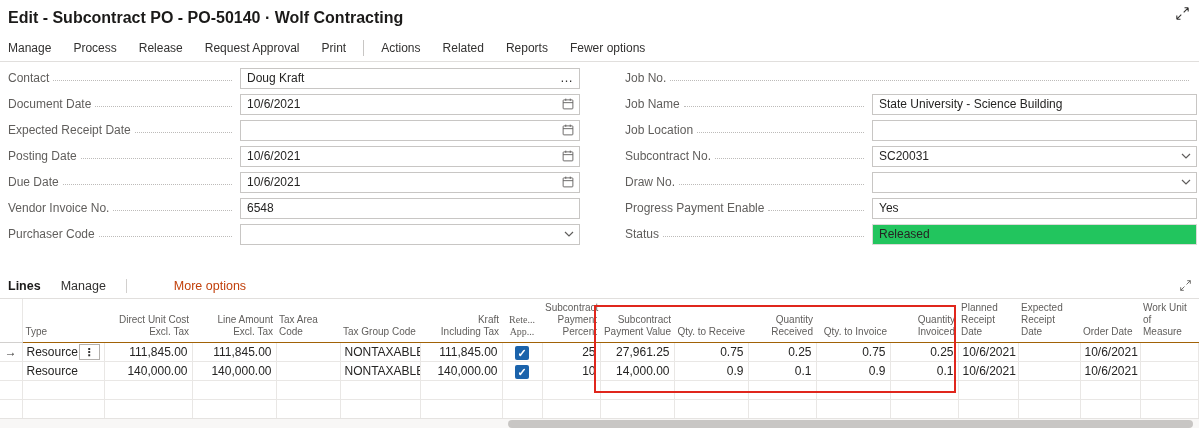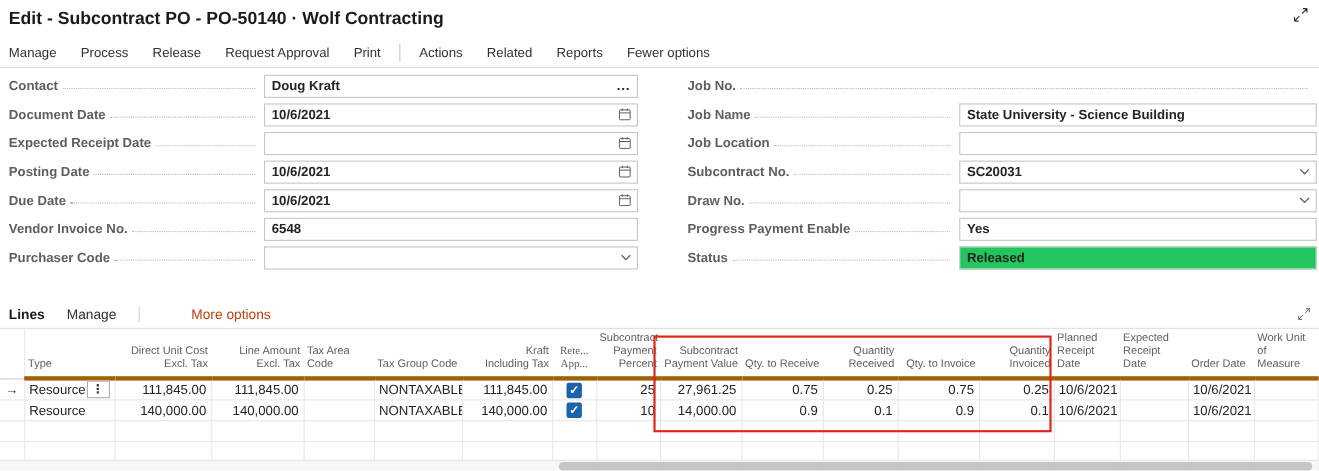--- a/index.html
+++ b/index.html
@@ -10,42 +10,42 @@
   .titlebar { display:flex; align-items:flex-start; justify-content:space-between; padding:9px 10px 2px 8px; height:34px; }
   .titlebar h1 { font-size:16px; font-weight:bold; color:#1b1a19; letter-spacing:0; }
   .expand-icon { cursor:pointer; margin-top:-2px; }
 
   .menubar { display:flex; align-items:center; height:28px; padding:0 8px; border-bottom:1px solid #e1dfdd; }
   .menu-group { display:flex; align-items:center; }
   .menu-item { padding:4px 11px; font-size:12px; color:#323130; cursor:pointer; white-space:nowrap; }
   #menu-group1 .menu-item:first-child { padding-left:0; }
   .menu-divider { width:1px; height:16px; background:#c8c6c4; margin:0 6px; }
 
-  .form-grid { display:grid; grid-template-columns:1fr 1fr; column-gap:45px; padding:3px 2px 0 8px;font-weight:bold; }
+  .form-grid { display:grid; grid-template-columns:1fr 1fr; column-gap:45px; padding:3px 2px 0 8px; }
   .field-row { display:flex; align-items:center; height:26px; }
   .field-label { color:#605e5c; font-size:12px; white-space:nowrap; flex:none; padding-right:4px; }
   .leader { flex:1; min-width:8px; border-bottom:1px dotted #bdbbb9; height:1px; margin-right:8px; transform:translateY(2px); }
   .field-box { flex:none; width:340px; height:21px; border:1px solid #c8c6c4; display:flex; align-items:center; padding:0 5px 0 6px; background:#fff; }
   .form-col-right .field-box { width:325px; }
   .field-box.readonly { background:#22c55e; border-color:#dcdad8; }
   .field-value { flex:1; overflow:hidden; white-space:nowrap; font-size:12px; color:#252423; }
   .field-control { flex:none; display:flex; align-items:center; color:#605e5c; cursor:pointer; padding-left:4px; }
   .field-control.ellipsis { font-size:13px; line-height:10px; color:#323130; letter-spacing:1px; }
 
   .lines-section { margin-top:26px; position:relative; }
   .lines-tabs { display:flex; align-items:center; height:26px; padding:0 8px; border-bottom:1px solid #e1dfdd; }
   .tab { font-size:12.5px; margin-right:20px; cursor:pointer; color:#323130; }
   .tab.active { font-weight:bold; color:#1b1a19; }
   .tab.muted { color:#c2410c;padding-left:27px; }
   .tab-divider { width:1px; height:14px; background:#d2d0ce; margin-right:20px; }
   .lines-expand { margin-left:auto; cursor:pointer; display:flex; align-items:center; }
 
   .table-wrap { position:relative; }
   table { border-collapse:collapse; table-layout:fixed; width:1198px; }
-  th { font-weight:normal; font-size:10px; color:#605e5c; vertical-align:bottom; padding:3px 3px 4px 3px; white-space:pre-line; line-height:12px; border-bottom:4px solid #a16207; overflow:hidden; cursor:pointer; }
+  th { font-weight:normal; font-size:10px; color:#605e5c; vertical-align:bottom; padding:3px 3px 4px 3px; white-space:pre-line; line-height:12px; border-bottom:1px solid #a16207; overflow:hidden; cursor:pointer; }
   td { font-size:12px; height:19px; padding:0 4px; border-right:1px solid #e9e7e5; border-bottom:1px solid #e9e7e5; white-space:nowrap; overflow:hidden; background:#fff; }
   td.gutter, th.gutter { border-right:1px solid #e9e7e5; text-align:center; color:#323130; padding:0; }
   th.gutter { border-bottom:1px solid #d2d0ce; }
   .al-left { text-align:left; }
   .al-right { text-align:right; }
   .al-center { text-align:center;font-family:Liberation Serif, serif; }
   .type-cell-inner { display:flex; align-items:center; justify-content:space-between; height:100%; }
   .row-menu { border:1px solid #b3b0ad; background:#fff; color:#323130; font-weight:bold; font-size:11px; line-height:14px; padding:0 4px; cursor:pointer; }
   .cb { display:inline-block; width:14px; height:14px; background:#1b63ab; border-radius:2px; color:#fff; font-size:11px; line-height:14px; text-align:center; font-weight:bold; vertical-align:middle; cursor:pointer; }
   .row-arrow { font-size:12px; color:#323130; }

